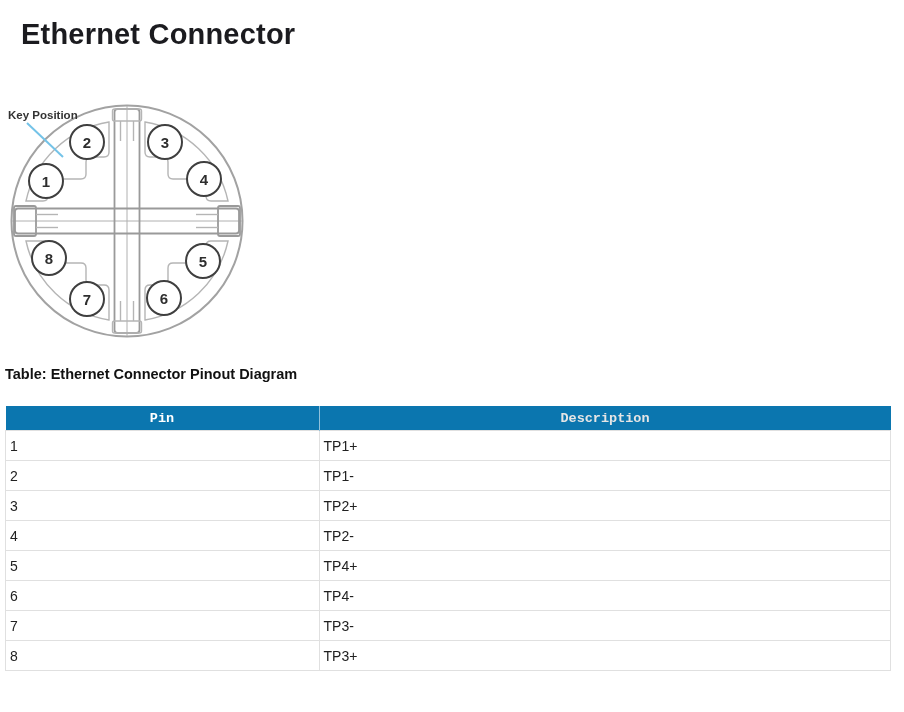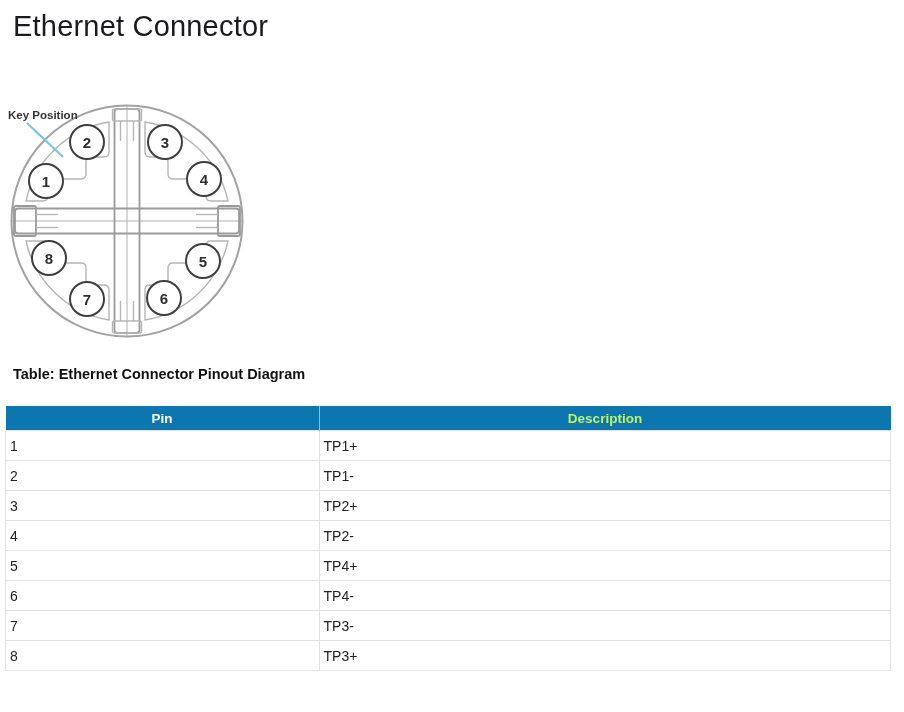--- a/index.html
+++ b/index.html
@@ -12,23 +12,23 @@
     position: relative;
     width: 904px;
     height: 712px;
     background: #ffffff;
     overflow: hidden;
   }
   .page-title {
     position: absolute;
     left: 5px;
     top: 2px;
-    margin: 8px;
+    margin: 16px;
     font-size: 29px;
-    font-weight: 400;
+    font-weight: 700;
     letter-spacing: 0.2px;
     color: #1b1b1f;
   }
   #connector-svg {
     position: absolute;
     left: 0;
     top: 95px;
     width: 256px;
     height: 256px;
   }
@@ -46,21 +46,21 @@
   }
   .key-text {
     font-family: "Liberation Sans", sans-serif;
     font-size: 11.5px;
     font-weight: bold;
     fill: #333333;
   }
   .key-line { stroke: #74c3e8; stroke-width: 2; fill: none; }
   .table-caption {
     position: absolute;
-    left: 13px;
+    left: 5px;
     top: 366px;
     margin: 0;
     font-size: 14.5px;
     font-weight: bold;
     color: #111111;
   }
   table.pinout {
     position: absolute;
     left: 5px;
     top: 406px;
@@ -73,21 +73,21 @@
   table.pinout th {
     background: #0b76af;
     color: #ffffff;
     font-size: 13.5px;
     font-weight: bold;
     text-align: center;
     height: 24px;
     padding: 0;
     border: none;
   }
-  table.pinout th.col-pin { width: 313px; border-right: 1px solid rgba(255,255,255,0.55); }
+  table.pinout th.col-pin { width: 313px; border-right: 1px solid rgba(255,255,255,0.55); font-family: Liberation Mono, monospace; }
   table.pinout td {
     height: 29px;
     padding: 0 4px 0 4px;
     border: 1px solid #e0e0e0;
     text-align: left;
     vertical-align: middle;
     background: #ffffff;
   }
 </style>
 </head>
@@ -148,21 +148,21 @@
     <line class="key-line" x1="27" y1="28" x2="63" y2="62"></line>
     <text class="key-text" x="8" y="24">Key Position</text>
   </svg>
 
   <p class="table-caption">Table: Ethernet Connector Pinout Diagram</p>
 
   <table class="pinout">
     <thead>
       <tr>
         <th class="col-pin" style="background: rgb(11, 118, 175); color: rgb(255, 255, 255);">Pin</th>
-        <th class="col-desc" style="background: rgb(11, 118, 175); color: #bef264;">Description</th>
+        <th class="col-desc" style="background: rgb(11, 118, 175); color: #e5e5e5; font-family: Liberation Mono, monospace;">Description</th>
       </tr>
     </thead>
     <tbody>
         <tr>
           <td>1</td>
           <td>TP1+</td>
         </tr>
         <tr>
           <td>2</td>
           <td>TP1-</td>

